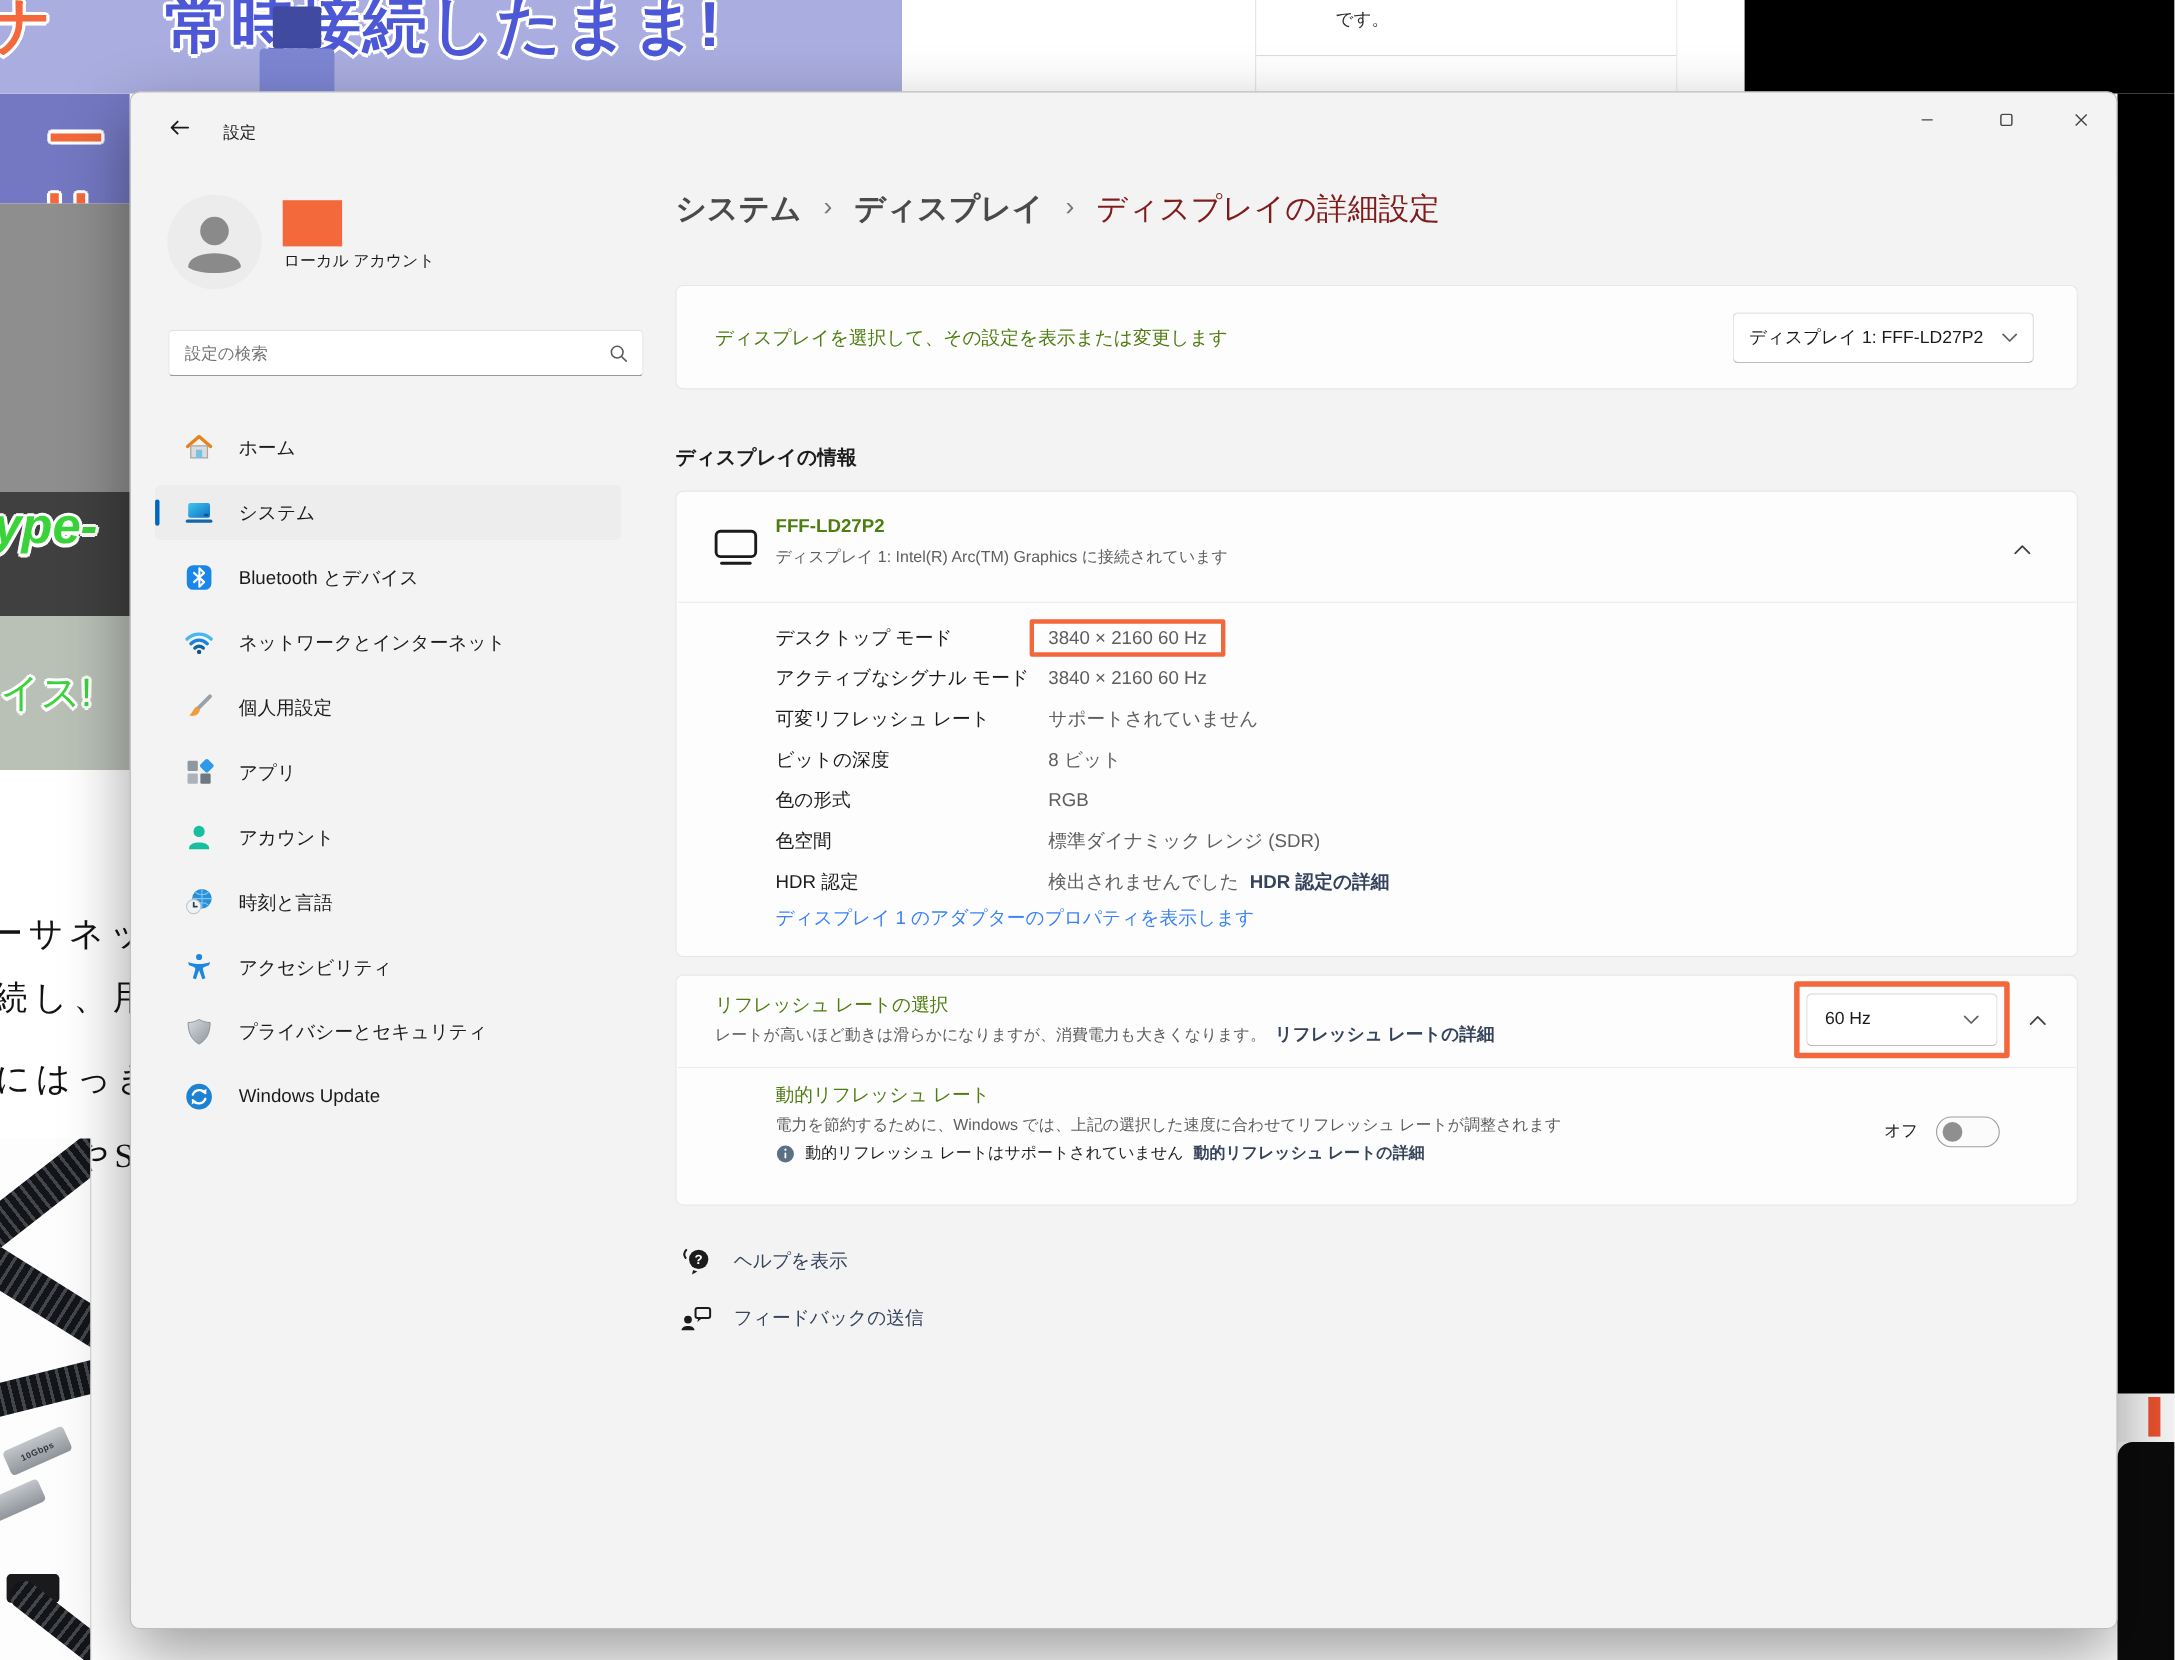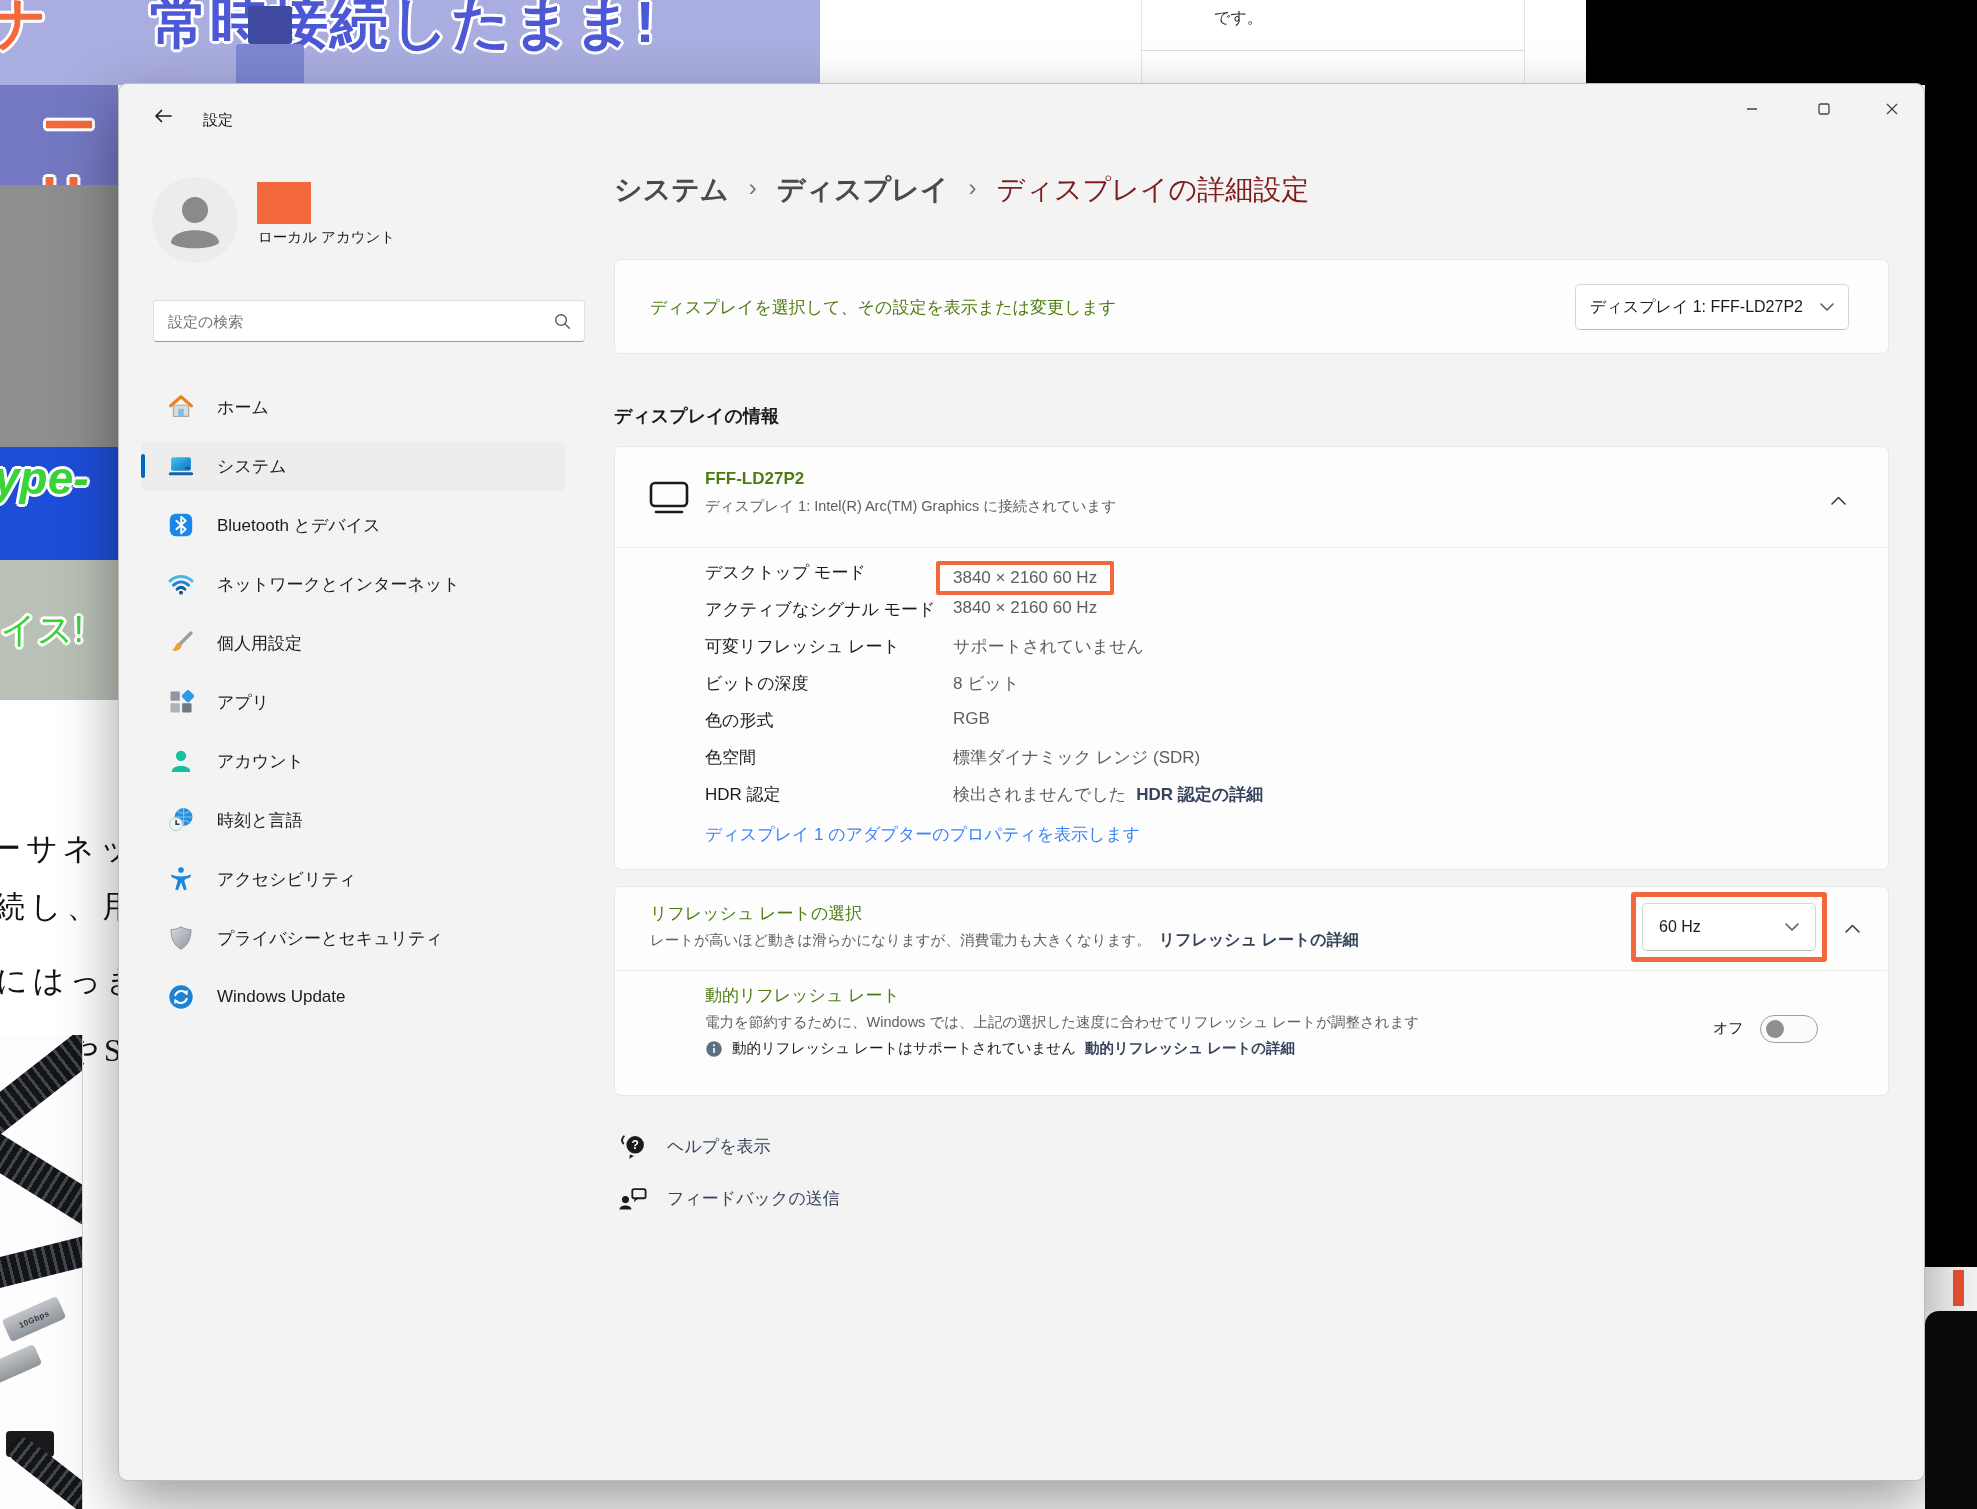--- a/index.html
+++ b/index.html
@@ -37,21 +37,21 @@
   .crumb{font-size:28px;font-weight:600;color:#4a4a4a;white-space:nowrap}
   .crumb.current{color:#7f1d1d;font-weight:400}
   .crumb-sep{font-size:24px;color:#767676;padding-bottom:4px}
   .card{position:absolute;background:#fdfdfd;border:1px solid #e7e7e7;border-radius:7px;box-sizing:border-box}
   .sec-head{position:absolute;left:0;top:320px;font-size:18px;font-weight:700;color:#1b1b1b}
   .card-title{font-size:17px;color:#4d7c0f}
   .card-sub{font-size:14.5px;color:#5e5e5e}
   .dropdown{position:absolute;background:#fff;border:1px solid #d6d6d6;border-bottom-color:#bdbdbd;border-radius:5px;
             display:flex;align-items:center;justify-content:space-between;padding:0 14px;font-size:16px;color:#1b1b1b;box-sizing:border-box}
   .divider{position:absolute;left:1px;right:1px;height:1px;background:#ececec}
-  .irow{display:flex;align-items:flex-start;height:37px;font-size:17px;white-space:nowrap}
+  .irow{display:flex;align-items:center;height:37px;font-size:17px;white-space:nowrap}
   .ilabel{width:248px;color:#1b1b1b}
   .ival{color:#5e5e5e}
   .orange-box{display:inline-flex;align-items:center;border:4px solid #F2683C;border-radius:2px;
               padding:3px 13px;margin-left:-17px}
   .link{color:#3b82f6}
   .blink{color:#35445C;font-weight:700}
   .info-rows{position:absolute;left:90px;top:114px}
   .adapter-link{position:absolute;left:90px;top:376px;font-size:17px}
   .toggle{position:absolute;width:58px;height:28px;border:1px solid #9e9e9e;border-radius:15px;box-sizing:border-box;background:#fbfbfb}
   .toggle .knob{position:absolute;left:5px;top:4px;width:18px;height:18px;border-radius:50%;background:#8f8f8f}
@@ -77,21 +77,21 @@
     <div class="hero-title outlined">常時接続したまま!</div>
     <div style="position:absolute;left:248px;top:6px;width:44px;height:38px;background:#3f4aa0;border-radius:3px"></div>
     <div style="position:absolute;left:236px;top:44px;width:68px;height:44px;background:#7d86d2;border-radius:4px"></div>
   </div>
 
   <div class="left-strip">
     <div class="abs" style="left:0;top:0;width:118px;height:100px;background:#7478c2;overflow:hidden">
       <span class="outlined" style="position:absolute;left:42px;top:6px;font-size:54px;font-weight:800;color:#F4693B">ーH</span>
     </div>
     <div class="abs" style="left:0;top:100px;width:118px;height:262px;background:#8e8e8e"></div>
-    <div class="abs" style="left:0;top:362px;width:118px;height:113px;background:#1d4ed8;overflow:hidden">
+    <div class="abs" style="left:0;top:362px;width:118px;height:113px;background:#404040;overflow:hidden">
       <span class="outlined" style="position:absolute;left:-6px;top:4px;font-size:46px;font-weight:800;font-style:italic;color:#3AD43A">ype-</span>
     </div>
     <div class="abs" style="left:0;top:475px;width:118px;height:140px;background:#b9c0b6;overflow:hidden">
       <span class="outlined" style="position:absolute;left:0;top:46px;font-size:36px;font-weight:400;color:#3AD43A">イス!</span>
     </div>
     <div class="abs" style="left:0;top:615px;width:118px;height:335px;background:#fff">
       <span class="article-line" style="left:-10px;top:128px">ーサネット、</span>
       <span class="article-line" style="left:-6px;top:186px">続し、用が</span>
       <span class="article-line" style="left:-4px;top:260px">にはっきり</span>
       <span class="article-line" style="left:-8px;top:330px">USBやSDカ</span>

